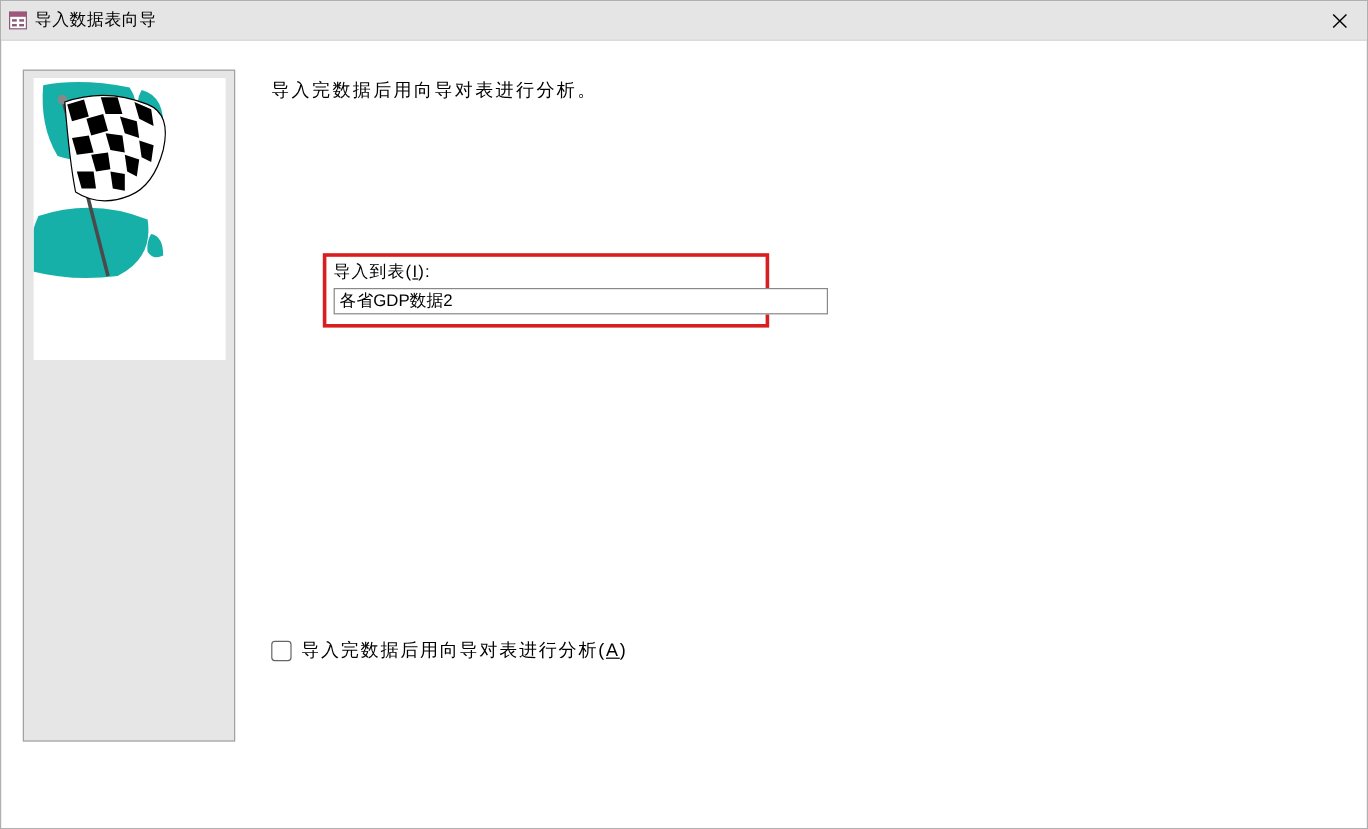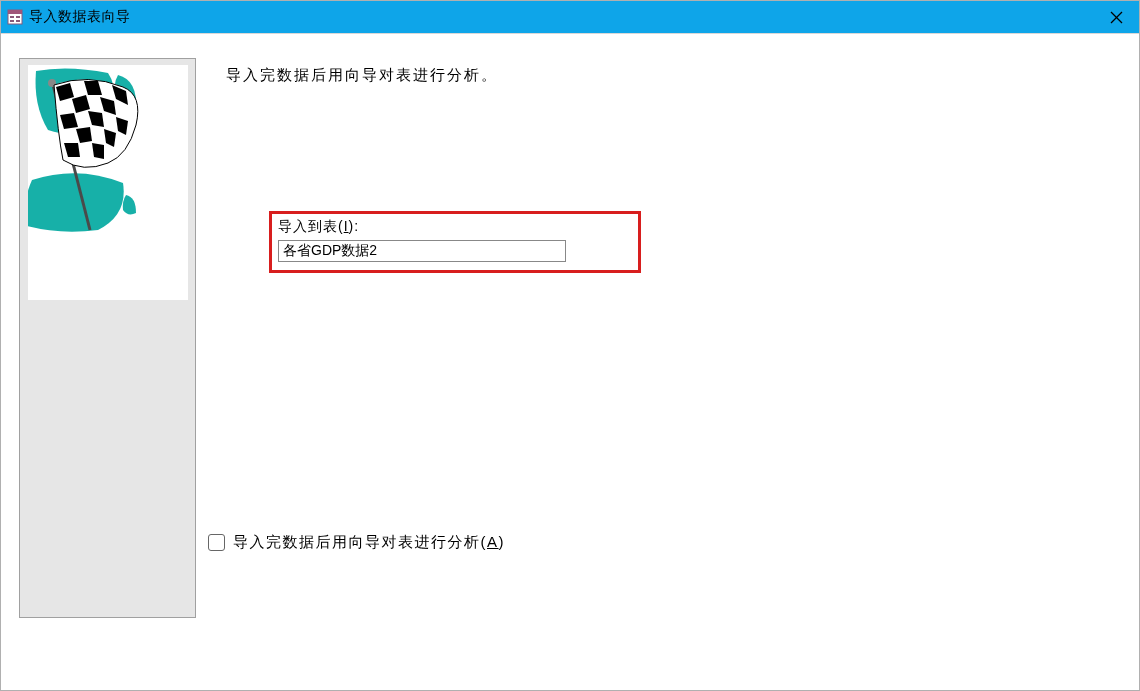--- a/index.html
+++ b/index.html
@@ -18,21 +18,21 @@
     .window {
       width: 1140px;
       height: 691px;
       border: 1px solid #b0b0b0;
       background: #ffffff;
       display: flex;
       flex-direction: column;
     }
     .titlebar {
       height: 33px;
-      background: #0ea5e9;
+      background: #e5e5e5;
       border-bottom: 1px solid #d8d8d8;
       display: flex;
       align-items: center;
       padding: 0 0 0 6px;
       position: relative;
     }
     .titlebar-icon {
       width: 16px;
       height: 16px;
       margin-right: 6px;
@@ -105,31 +105,31 @@
     .input-label {
       font-size: 14px;
       letter-spacing: 1px;
       margin-bottom: 4px;
       color: #000;
     }
     .input-label .underline {
       text-decoration: underline;
     }
     .text-input {
-      width: 288px;
+      width: 412px;
       height: 22px;
       border: 1px solid #888;
       padding: 0 4px;
       font-size: 14px;
       font-family: inherit;
       background: #fff;
     }
     .checkbox-section {
       position: absolute;
-      left: 12px;
+      left: 30px;
       top: 475px;
       display: flex;
       align-items: center;
     }
     .checkbox {
       width: 17px;
       height: 17px;
       border: 1px solid #666;
       border-radius: 3px;
       background: #fff;

